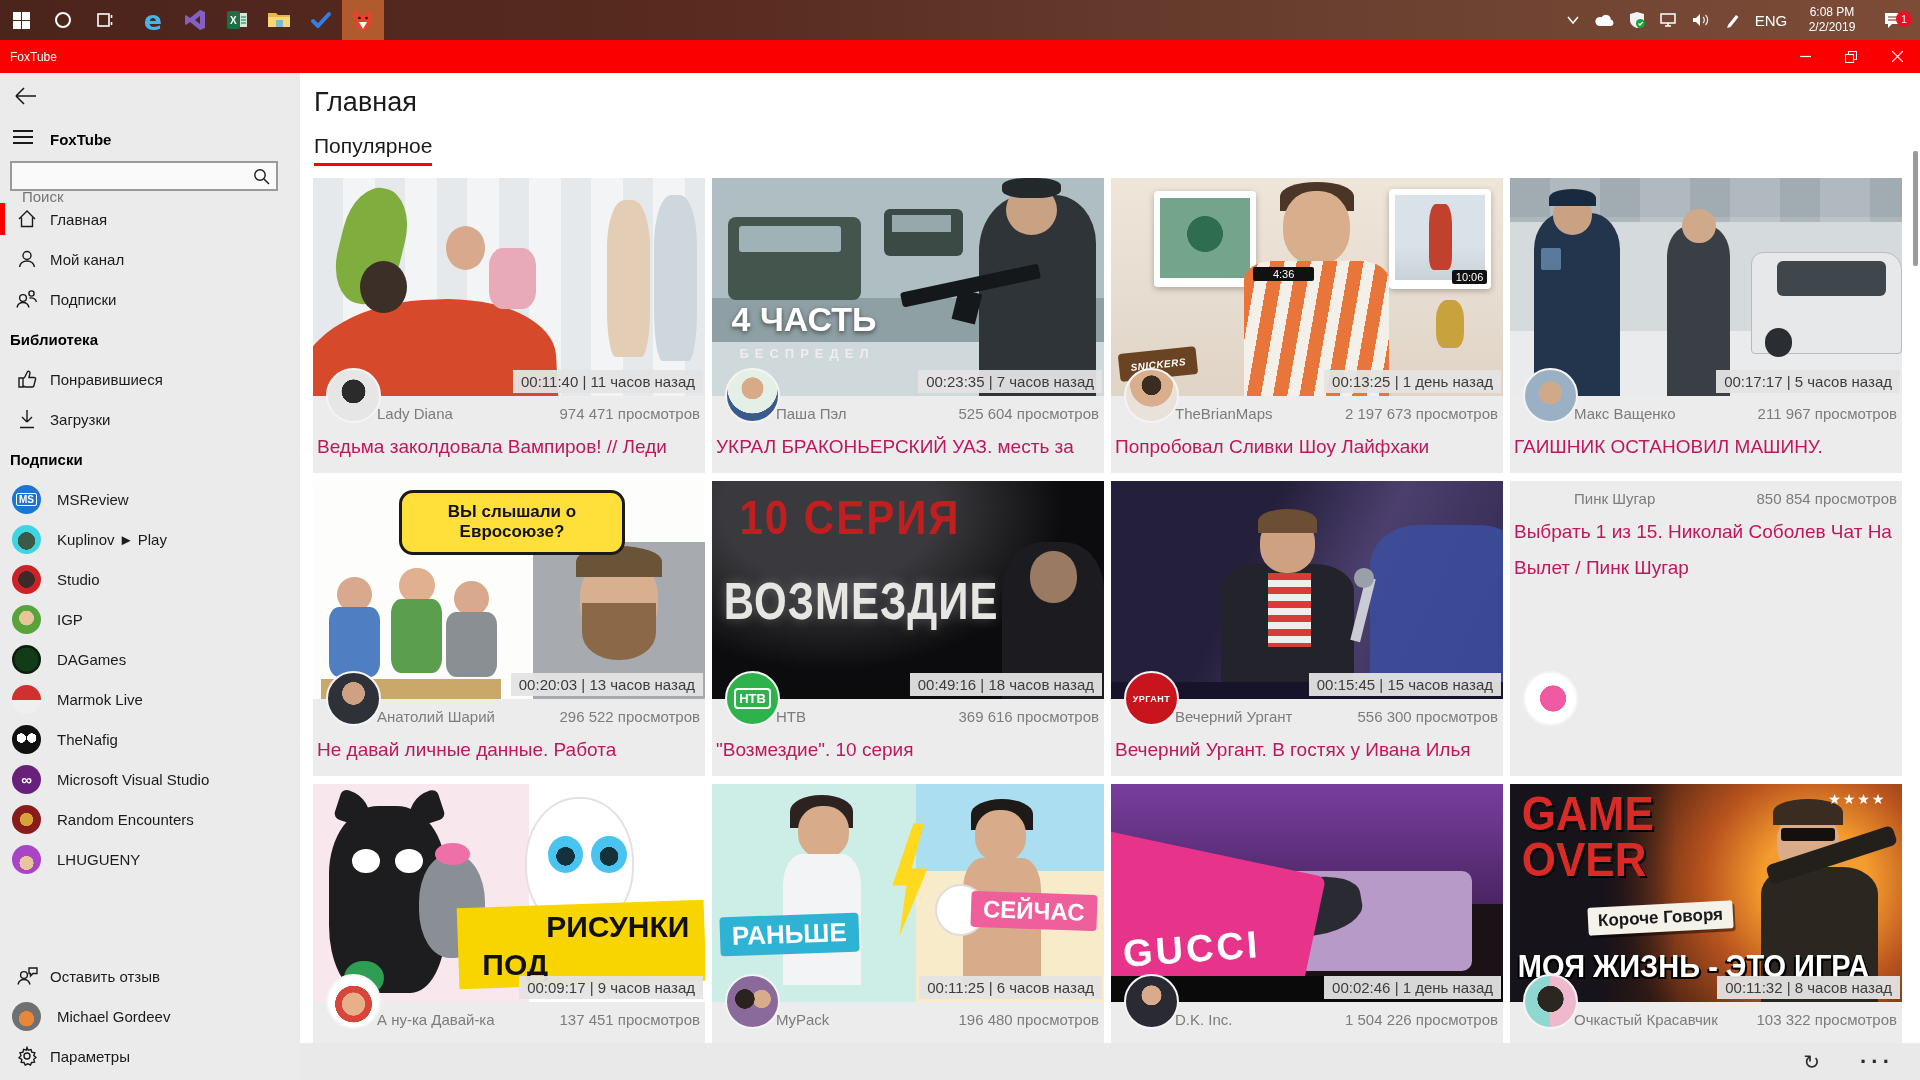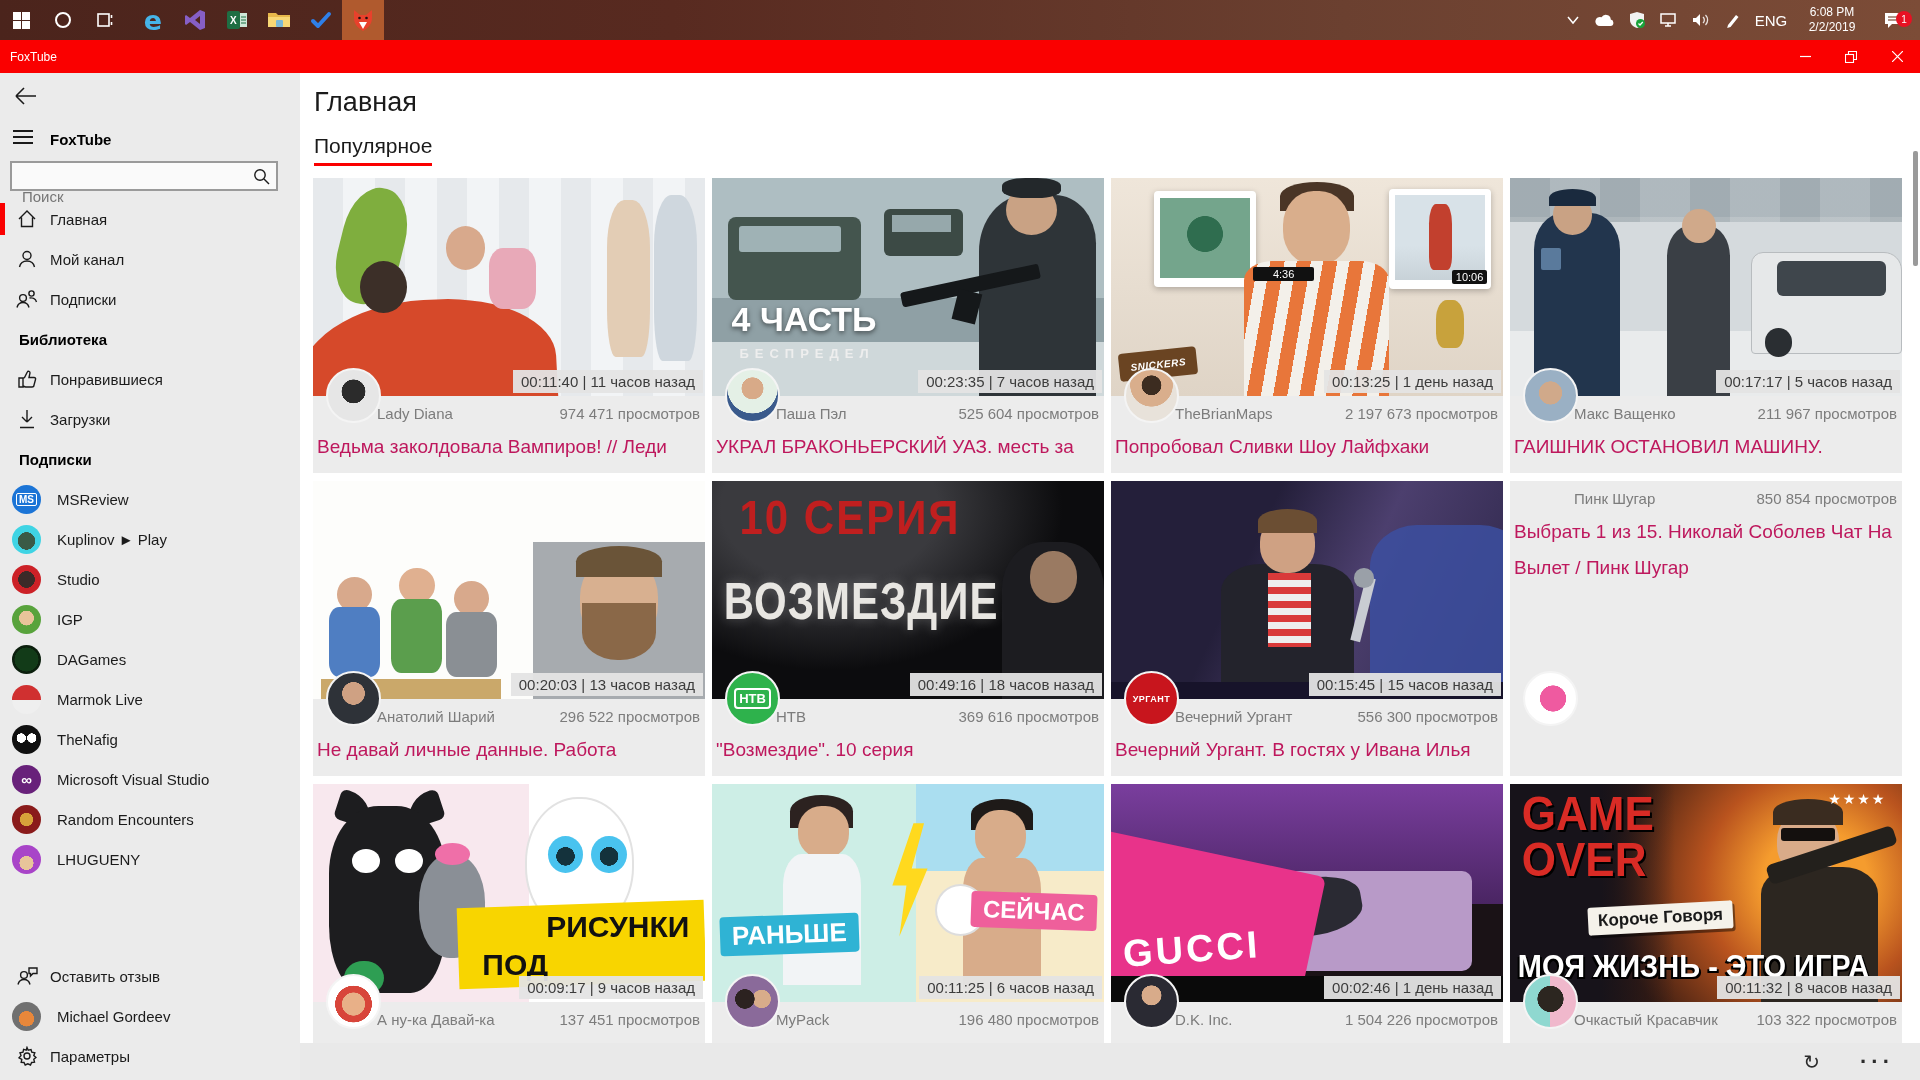--- a/index.html
+++ b/index.html
@@ -29,21 +29,21 @@
   .brandrow{display:flex;align-items:center;margin:20px 0 0 13px;}
   .brandrow .bname{font-size:15px;font-weight:bold;color:#000;margin-left:17px;}
   .searchbox{margin:12px 22px 0 10px;height:26px;border:2px solid #9a9a9a;background:#fafafa;display:flex;align-items:center;padding:0 6px 0 8px;}
   .searchbox input{border:none;background:transparent;outline:none;flex:1;font-size:15px;color:#333;font-family:"Liberation Sans",sans-serif;margin-top:40px;}
   .searchbox input::placeholder{color:#767676;opacity:1;}
   .nav{margin-top:8px;display:flex;flex-direction:column;flex:1;}
   .item{height:40px;display:flex;align-items:center;position:relative;cursor:default;}
   .item .ico{width:22px;margin-left:16px;display:flex;justify-content:center;align-items:center;}
   .item .lbl{margin-left:12px;font-size:15px;color:#1b1b1b;white-space:nowrap;}
   .item.active::before{content:"";position:absolute;left:0;top:4px;bottom:4px;width:5px;background:#fa0000;}
-  .sechead{height:40px;display:flex;align-items:center;padding-left:19px;font-size:15px;font-weight:bold;color:#000;}
+  .sechead{height:40px;display:flex;align-items:center;padding-left:10px;font-size:15px;font-weight:bold;color:#000;}
   .chav{width:29px;height:29px;border-radius:50%;margin-left:12px;position:relative;overflow:hidden;flex:none;display:flex;align-items:center;justify-content:center;}
   .chlbl{margin-left:16px;font-size:15px;color:#1b1b1b;white-space:nowrap;}
   .sfooter{margin-top:auto;padding-bottom:4px;}
   svg.lic{stroke:#1a1a1a;fill:none;stroke-width:1.4;}
   
   .avms{background:#1b74d6;}
   .avms span{color:#fff;font-size:10px;font-weight:bold;border:1px solid #fff;padding:0 2px;border-radius:2px;}
   .avkup{background:radial-gradient(circle at 50% 55%, #3a5a46 0 40%, #3fd4e4 41%);}
   .avmarmok{background:radial-gradient(circle at 50% 50%, #3c2a28 0 40%, #cc2127 41%);}
   .avigp{background:radial-gradient(circle at 50% 45%, #e8c49a 0 34%, #58a33c 35%);}
@@ -602,20 +602,23 @@
             <div class="s2b"></div>
             <div class="s2d"></div>
             <div class="s2c"></div>
           <div class="s3"></div>
             <div class="s3b"></div>
             <div class="s4"></div>
             <div class="s4b"></div>
             <div class="s5"></div>
             <div class="s5b"></div>
             <div class="s6"></div>
+          <div class="s1">
+              <span class="tx1">ВЫ слышали о Евросоюзе?</span>
+            </div>
           <span class="stamp">00:20:03 | 13 часов назад</span>
         </div>
         <div class="avatar av-v4"></div>
         <div class="meta">
           <span>Анатолий Шарий</span>
           <span>296 522 просмотров</span>
         </div>
         <h3 class="vtitle">Не давай личные данные. Работа волонтеров</h3>
       </article>
 

